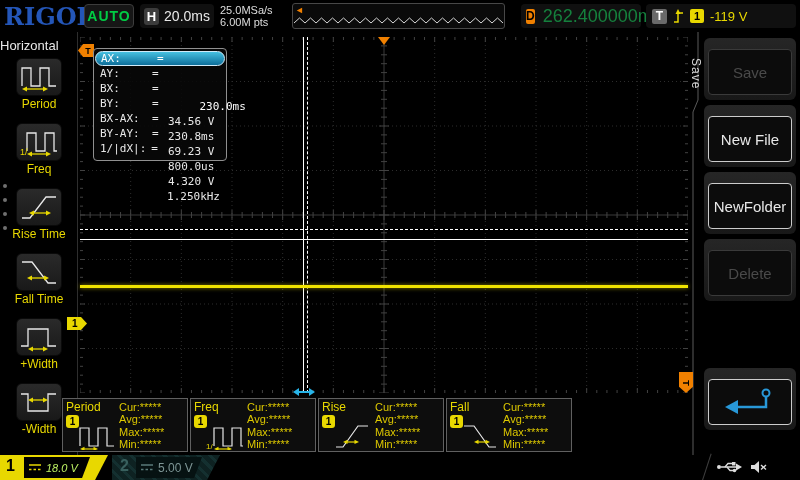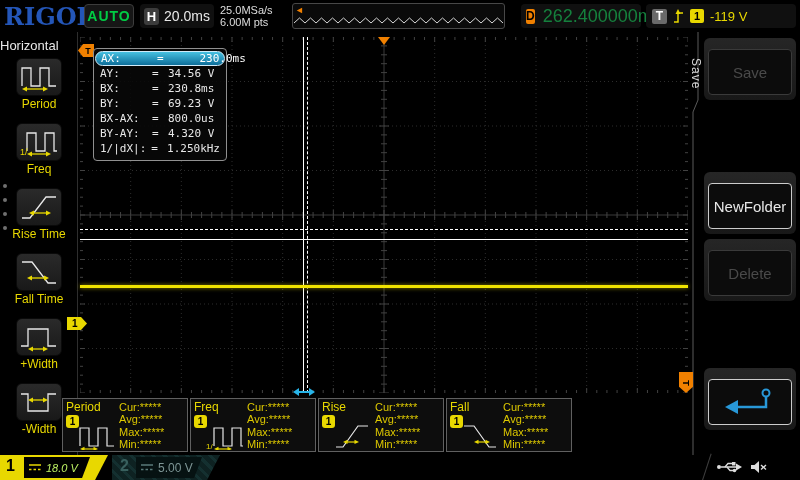--- a/index.html
+++ b/index.html
@@ -71,21 +71,21 @@
                 clip-path:polygon(0 0, 70% 0, 100% 50%, 70% 100%, 0 100%);
                 color:#000; font:bold 10px "Liberation Sans",sans-serif; display:flex; align-items:center; padding-left:5px; }
 
   
   .cursor-panel { position:absolute; left:13px; top:11px; width:134px; height:113px; z-index:8;
                   background:rgba(8,8,8,.88); border:1px solid #909090; border-radius:4px; padding:2px 1px;
                   font-family:"DejaVu Sans Mono", monospace; font-size:11px; color:#e8e8e8; }
   .cur-row { display:flex; height:15px; line-height:15px; padding:0 5px; }
   .cur-name { width:52px; }
   .cur-eq { width:16px; }
-  .cur-val { flex:1; }
+  .cur-val { flex:1;margin-top:48px; }
   .cur-row.highlight { background:linear-gradient(#46c0e0, #0d6e9a); border-radius:8px;
                        border:1px solid #cfeaf8; line-height:13px; height:15px; color:#fff;gap:36px; }
 
   
   .right-menu { position:absolute; left:690px; top:32px; width:110px; height:423px; background:#000; }
   .tab-edge { position:absolute; left:0; top:0; }
   .save-tab { position:absolute; left:-1px; top:26px; color:#d8d8d8; font-size:12px;
               writing-mode:vertical-rl; letter-spacing:1px; }
   .menu-btn { position:absolute; left:14px; width:92px; height:62px; background:linear-gradient(#262626,#181818);
               border-radius:6px; }
@@ -632,20 +632,23 @@
 
   <div class="right-menu">
     <svg class="tab-edge" width="12" height="423">
       <polyline points="8,0 8,68 3,80 3,423" fill="none" stroke="#5a5a5a" stroke-width="1"></polyline>
     </svg>
     <div class="save-tab">Save</div>
 
     <div class="menu-btn" style="top:6px">
       <div class="menu-btn-inner disabled">Save</div>
     </div>
+    <div class="menu-btn" style="top:73px">
+      <div class="menu-btn-inner">New File</div>
+    </div>
     <div class="menu-btn" style="top:140px">
       <div class="menu-btn-inner">NewFolder</div>
     </div>
     <div class="menu-btn" style="top:207px">
       <div class="menu-btn-inner disabled">Delete</div>
     </div>
     <div class="menu-btn" style="top:336px">
       <div class="menu-btn-inner">
         <svg width="58" height="32">
             <circle cx="45" cy="7" r="3.5" fill="none" stroke="#2898d8" stroke-width="2"></circle>

